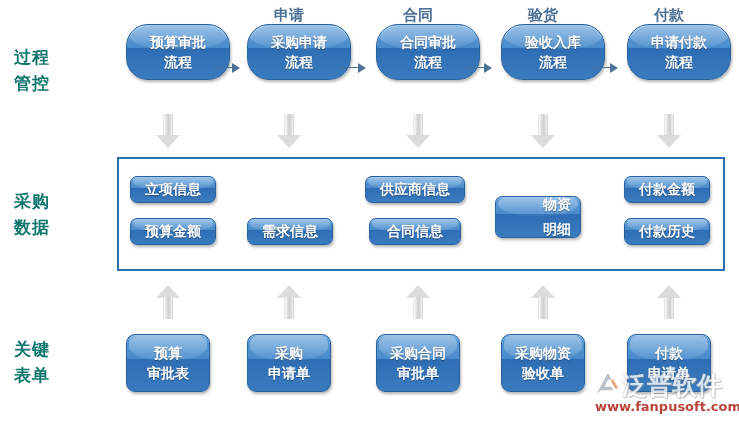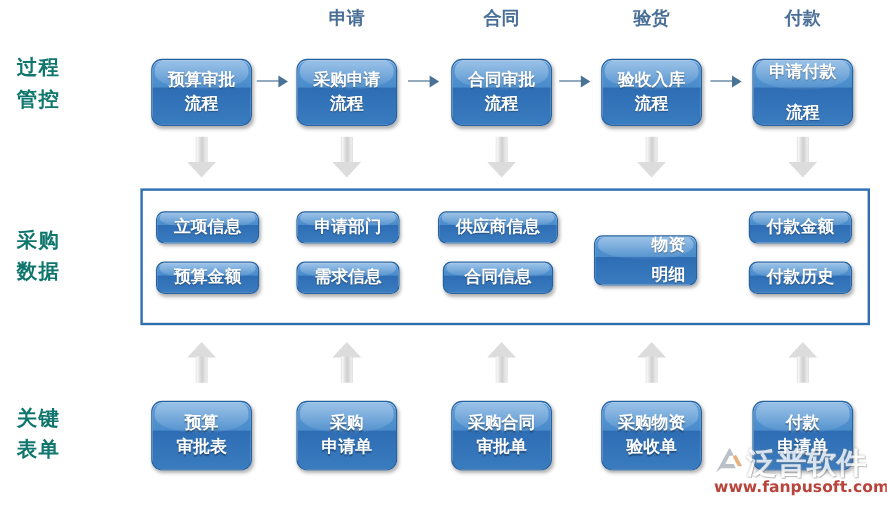--- a/index.html
+++ b/index.html
@@ -57,23 +57,24 @@
     content:"";
     position:absolute; left:2px; right:2px; top:1px; height:45%;
     border-radius:7px 7px 50% 50%/7px 7px 14px 14px;
     background:linear-gradient(to bottom,rgba(255,255,255,0.38),rgba(255,255,255,0.04));
     pointer-events:none;
   }
   .blue-box span { position:relative; z-index:2; display:block; }
 
   
   .proc-box {
-    width:84px; height:56px;
+    width:104px; height:56px;
     font-size:14px; line-height:20px;
-    top:49px;
+    top:24px;
+    border-radius:22px;
   }
   
   .data-chip {
     height:27px;
     font-size:14px; line-height:25px;
     border-radius:7px;
     padding:0 6px;
   }
   .data-chip.tall { height:42px; }
   
@@ -193,21 +194,21 @@
     <span>流程</span>
   </div>
   <div class="blue-box proc-box" style="left:376px;">
     <span>合同审批</span>
     <span>流程</span>
   </div>
   <div class="blue-box proc-box" style="left:501px;">
     <span>验收入库</span>
     <span>流程</span>
   </div>
-  <div class="blue-box proc-box" style="left:627px;justify-content:space-between;">
+  <div class="blue-box proc-box" style="left:627px;">
     <span>申请付款</span>
     <span>流程</span>
   </div>
 
   <div class="h-arrow" style="left:214px;">
       <i class="shaft"></i>
       <i class="head"></i>
     </div>
   <div class="h-arrow" style="left:340px;">
       <i class="shaft"></i>
@@ -245,23 +246,20 @@
 
   <div id="data-container"></div>
 
   <div class="blue-box data-chip" style="left:130px; top:176px; width:86px;">
     <span>立项信息</span>
   </div>
   <div class="blue-box data-chip" style="left:130px; top:218px; width:86px;">
     <span>预算金额</span>
   </div>
 
-  <div class="blue-box data-chip" style="left:247px; top:176px; width:86px;">
-    <span>申请部门</span>
-  </div>
   <div class="blue-box data-chip" style="left:247px; top:218px; width:86px;">
     <span>需求信息</span>
   </div>
 
   <div class="blue-box data-chip" style="left:365px; top:176px; width:100px;">
     <span>供应商信息</span>
   </div>
   <div class="blue-box data-chip" style="left:369px; top:218px; width:92px;">
     <span>合同信息</span>
   </div>

